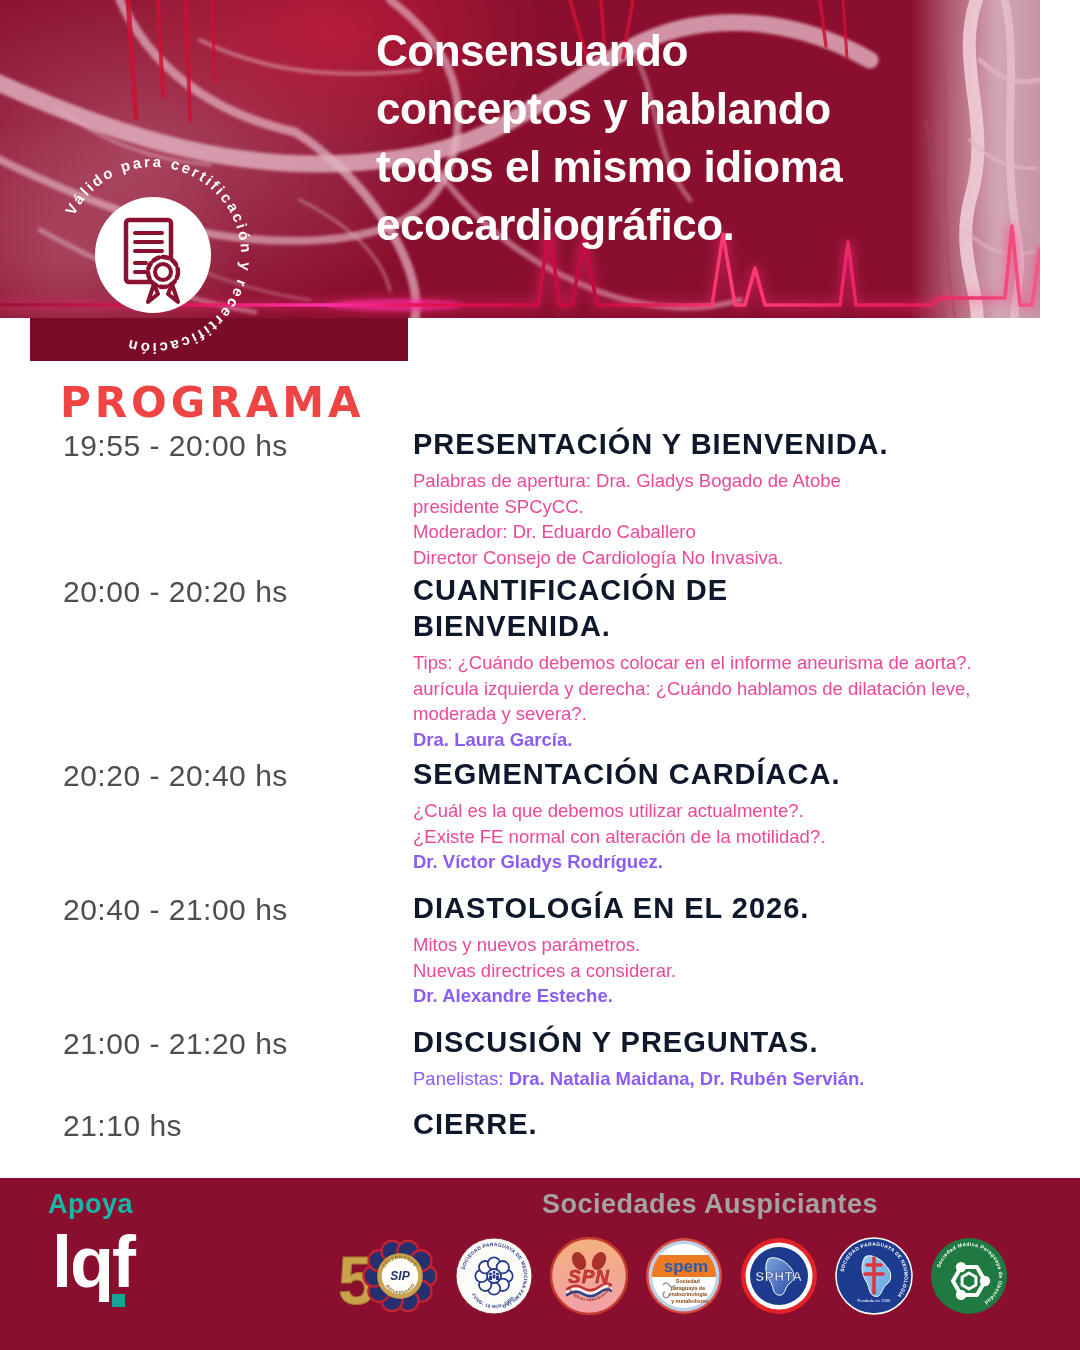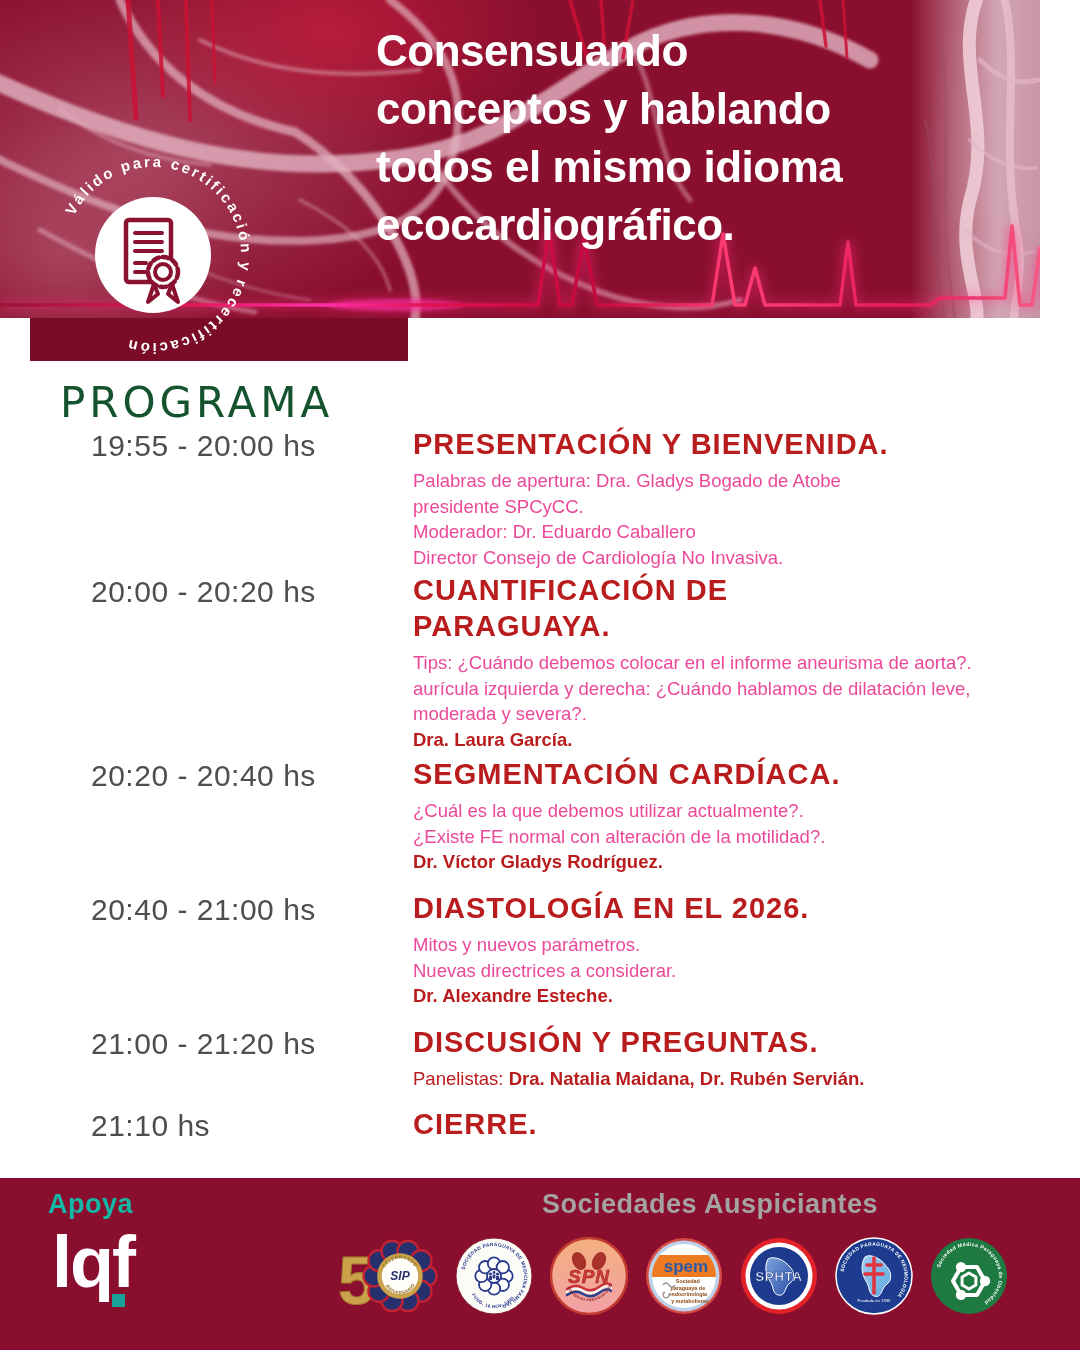--- a/index.html
+++ b/index.html
@@ -23,28 +23,28 @@
   .hero-title{position:absolute;left:376px;top:22px;width:640px;
     font-size:44px;line-height:58px;font-weight:700;letter-spacing:-.5px;
     color:#FFFFFF;white-space:pre-line;}
 
   
   .ribbon{position:absolute;left:30px;top:318px;width:378px;height:43px;background:#7A0C28;}
   .badge{position:absolute;left:45px;top:147px;width:216px;height:216px;}
 
   
   .programa{position:absolute;left:60px;top:378px;font-family:"DejaVu Sans",sans-serif;
-    font-size:42px;font-weight:400;letter-spacing:4px;color:#14532d;}
+    font-size:42px;font-weight:700;letter-spacing:4px;color:#ef4444;}
   .row{position:absolute;left:63px;width:1000px;}
-  .time{position:absolute;left:0;top:3px;font-size:30px;color:#4E4E4E;letter-spacing:.5px;margin-left:28px;}
+  .time{position:absolute;left:0;top:3px;font-size:30px;color:#4E4E4E;letter-spacing:.5px;}
   .content{position:absolute;left:350px;top:0;width:650px;}
   .stitle{font-size:29px;line-height:36px;font-weight:700;letter-spacing:1px;
-    color:#b91c1c;white-space:pre-line;}
+    color:#0f172a;white-space:pre-line;}
   .sbody{margin-top:6px;font-size:18.5px;line-height:25.5px;color:#ec4899;white-space:pre-line;}
-  .sspeaker{font-size:18.5px;line-height:25.5px;color:#b91c1c;}
+  .sspeaker{font-size:18.5px;line-height:25.5px;color:#8b5cf6;}
   .sspeaker strong{font-weight:700;}
 
   
   .footer{position:absolute;left:0;top:1178px;width:1080px;height:172px;background:#8A0F2E;}
   .apoya{position:absolute;left:48px;top:11px;font-size:27px;font-weight:800;color:#14b8a6;letter-spacing:.5px;}
   .sponsors-label{position:absolute;left:455px;top:11px;width:510px;text-align:center;
     font-size:27px;font-weight:800;color:#a3a3a3;letter-spacing:.5px;}
   .lqf{position:absolute;left:52px;top:44px;font-size:72px;font-weight:700;color:#fff;
     letter-spacing:-2px;line-height:80px;}
   .lqf .dot{position:absolute;left:60px;top:72px;width:13px;height:13px;background:#17A398;}
@@ -165,21 +165,21 @@
 presidente SPCyCC.
 Moderador: Dr. Eduardo Caballero
 Director Consejo de Cardiología No Invasiva.</p>
       </div>
     </section>
 
     <section class="row" style="top:572px">
       <div class="time">20:00 - 20:20 hs</div>
       <div class="content">
         <h3 class="stitle">CUANTIFICACIÓN DE
-PARAGUAYA.</h3>
+BIENVENIDA.</h3>
         <p class="sbody">Tips: ¿Cuándo debemos colocar en el informe aneurisma de aorta?.
 aurícula izquierda y derecha: ¿Cuándo hablamos de dilatación leve,
 moderada y severa?.</p>
         <p class="sspeaker"><strong>Dra. Laura García.</strong></p>
       </div>
     </section>
 
     <section class="row" style="top:756px">
       <div class="time">20:20 - 20:40 hs</div>
       <div class="content">

